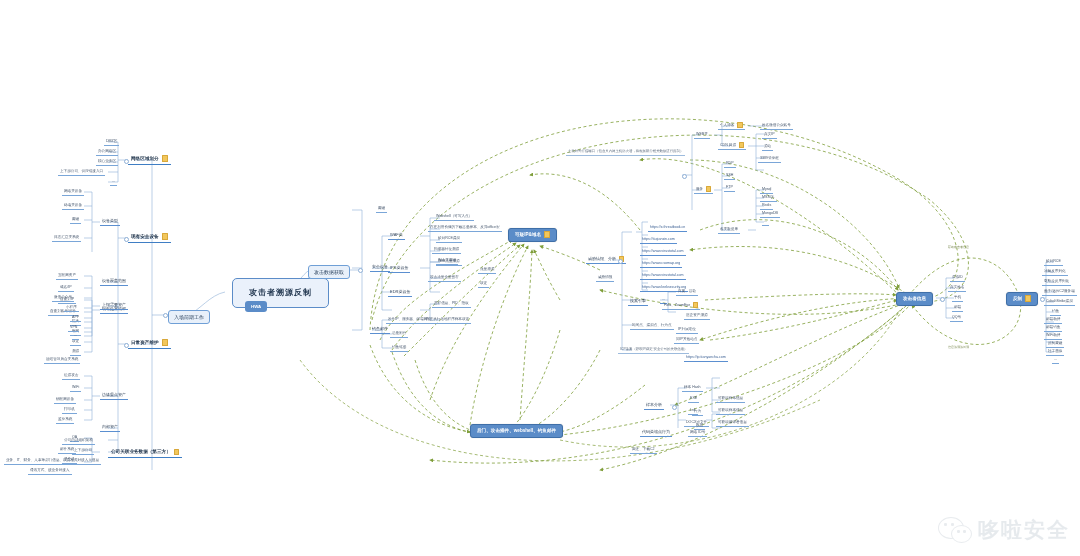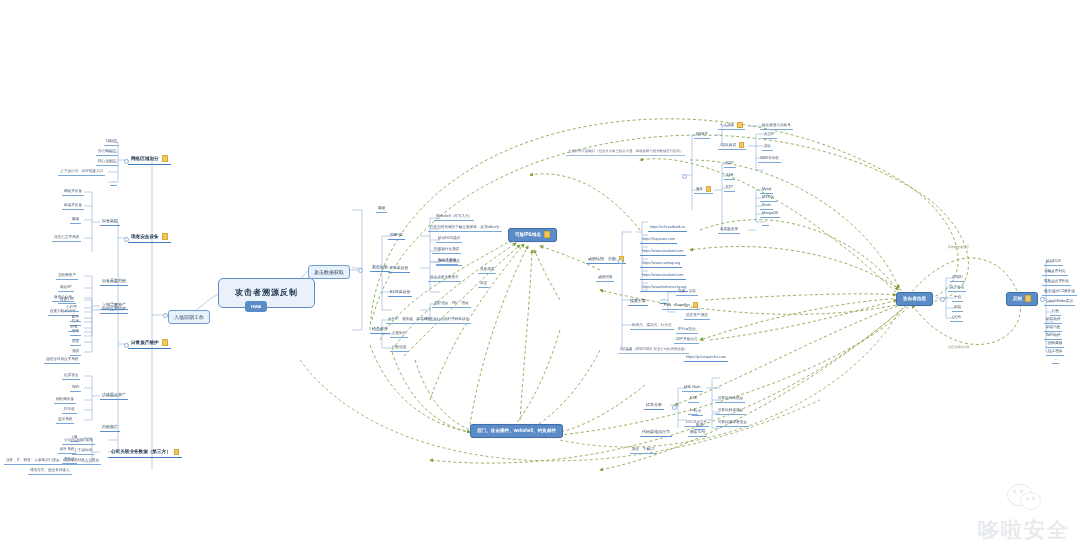--- a/index.html
+++ b/index.html
@@ -46,21 +46,21 @@
   .ico{display:inline-block;vertical-align:middle;margin-left:2px;}
   .ico-note{width:4px;height:5px;background:#f2c75c;border:0.5px solid #d8a83a;border-radius:0.5px;}
   .ico-note.sm{width:3.2px;height:4px;}
 
   
   .knob{position:absolute;width:3.4px;height:3.4px;border-radius:50%;
         background:#ffffff;border:0.7px solid #8fb0d6;}
 
   
   #watermark{position:absolute;right:10px;bottom:12px;display:flex;align-items:center;gap:6px;
-             opacity:.5;flex-direction:column;}
+             opacity:.5;}
   #wm-text{font-size:21px;color:#cfd6dd;font-weight:bold;letter-spacing:2px;
            font-family:"DejaVu Sans",sans-serif;}
   #wm-logo{width:34px;height:26px;position:relative;}
   #wm-logo .b1{position:absolute;left:0;top:0;width:24px;height:20px;border-radius:50%;
                border:1.6px solid #d2d8de;}
   #wm-logo .b2{position:absolute;left:13px;top:8px;width:19px;height:16px;border-radius:50%;
                border:1.6px solid #d2d8de;background:#fff;}
   #wm-logo .e{position:absolute;width:2.6px;height:2.6px;border-radius:50%;background:#d2d8de;}
 </style>
 </head>
@@ -162,21 +162,21 @@
       <path d="M678 388 L686 388 M678 420 L686 420"></path>
       <path d="M706 388 L712 388 M712 378 L712 412 M712 378 L720 378 M712 388 L720 388 M712 400 L720 400 M712 412 L720 412"></path>
       <path d="M706 420 L712 420 M712 414 L712 428 M712 414 L720 414 M712 428 L720 428"></path>
 
       <path d="M936 298 L946 298 M946 278 L946 318 M946 278 L954 278 M946 288 L954 288 M946 298 L954 298 M946 308 L954 308 M946 318 L954 318"></path>
 
       <path d="M1040 298 L1046 298 M1046 262 L1046 352 M1046 262 L1054 262 M1046 272 L1054 272 M1046 282 L1054 282 M1046 292 L1054 292 M1046 302 L1054 302 M1046 312 L1054 312 M1046 322 L1054 322 M1046 332 L1054 332 M1046 342 L1054 342 M1046 352 L1054 352"></path>
     </g>
   </svg>
 
-  <div class="node n-root" style="left:218px;top:278px;">攻击者溯源反制</div>
+  <div class="node n-root" style="left:232px;top:278px;">攻击者溯源反制</div>
   <div class="node n-tag" style="left:245px;top:301px;">HWA</div>
 
   <div class="node n-pill" style="left:168px;top:310px;">入场前期工作</div>
 
   <div class="node n-branch" style="left:128px;top:155px;">
     <span>网络区域划分</span>
     <span class="ico ico-note"></span>
   </div>
   <div class="node n-leaf" style="left:104px;top:138px;">DMZ区</div>
   <div class="node n-leaf" style="left:96px;top:148px;">办公网络区</div>

